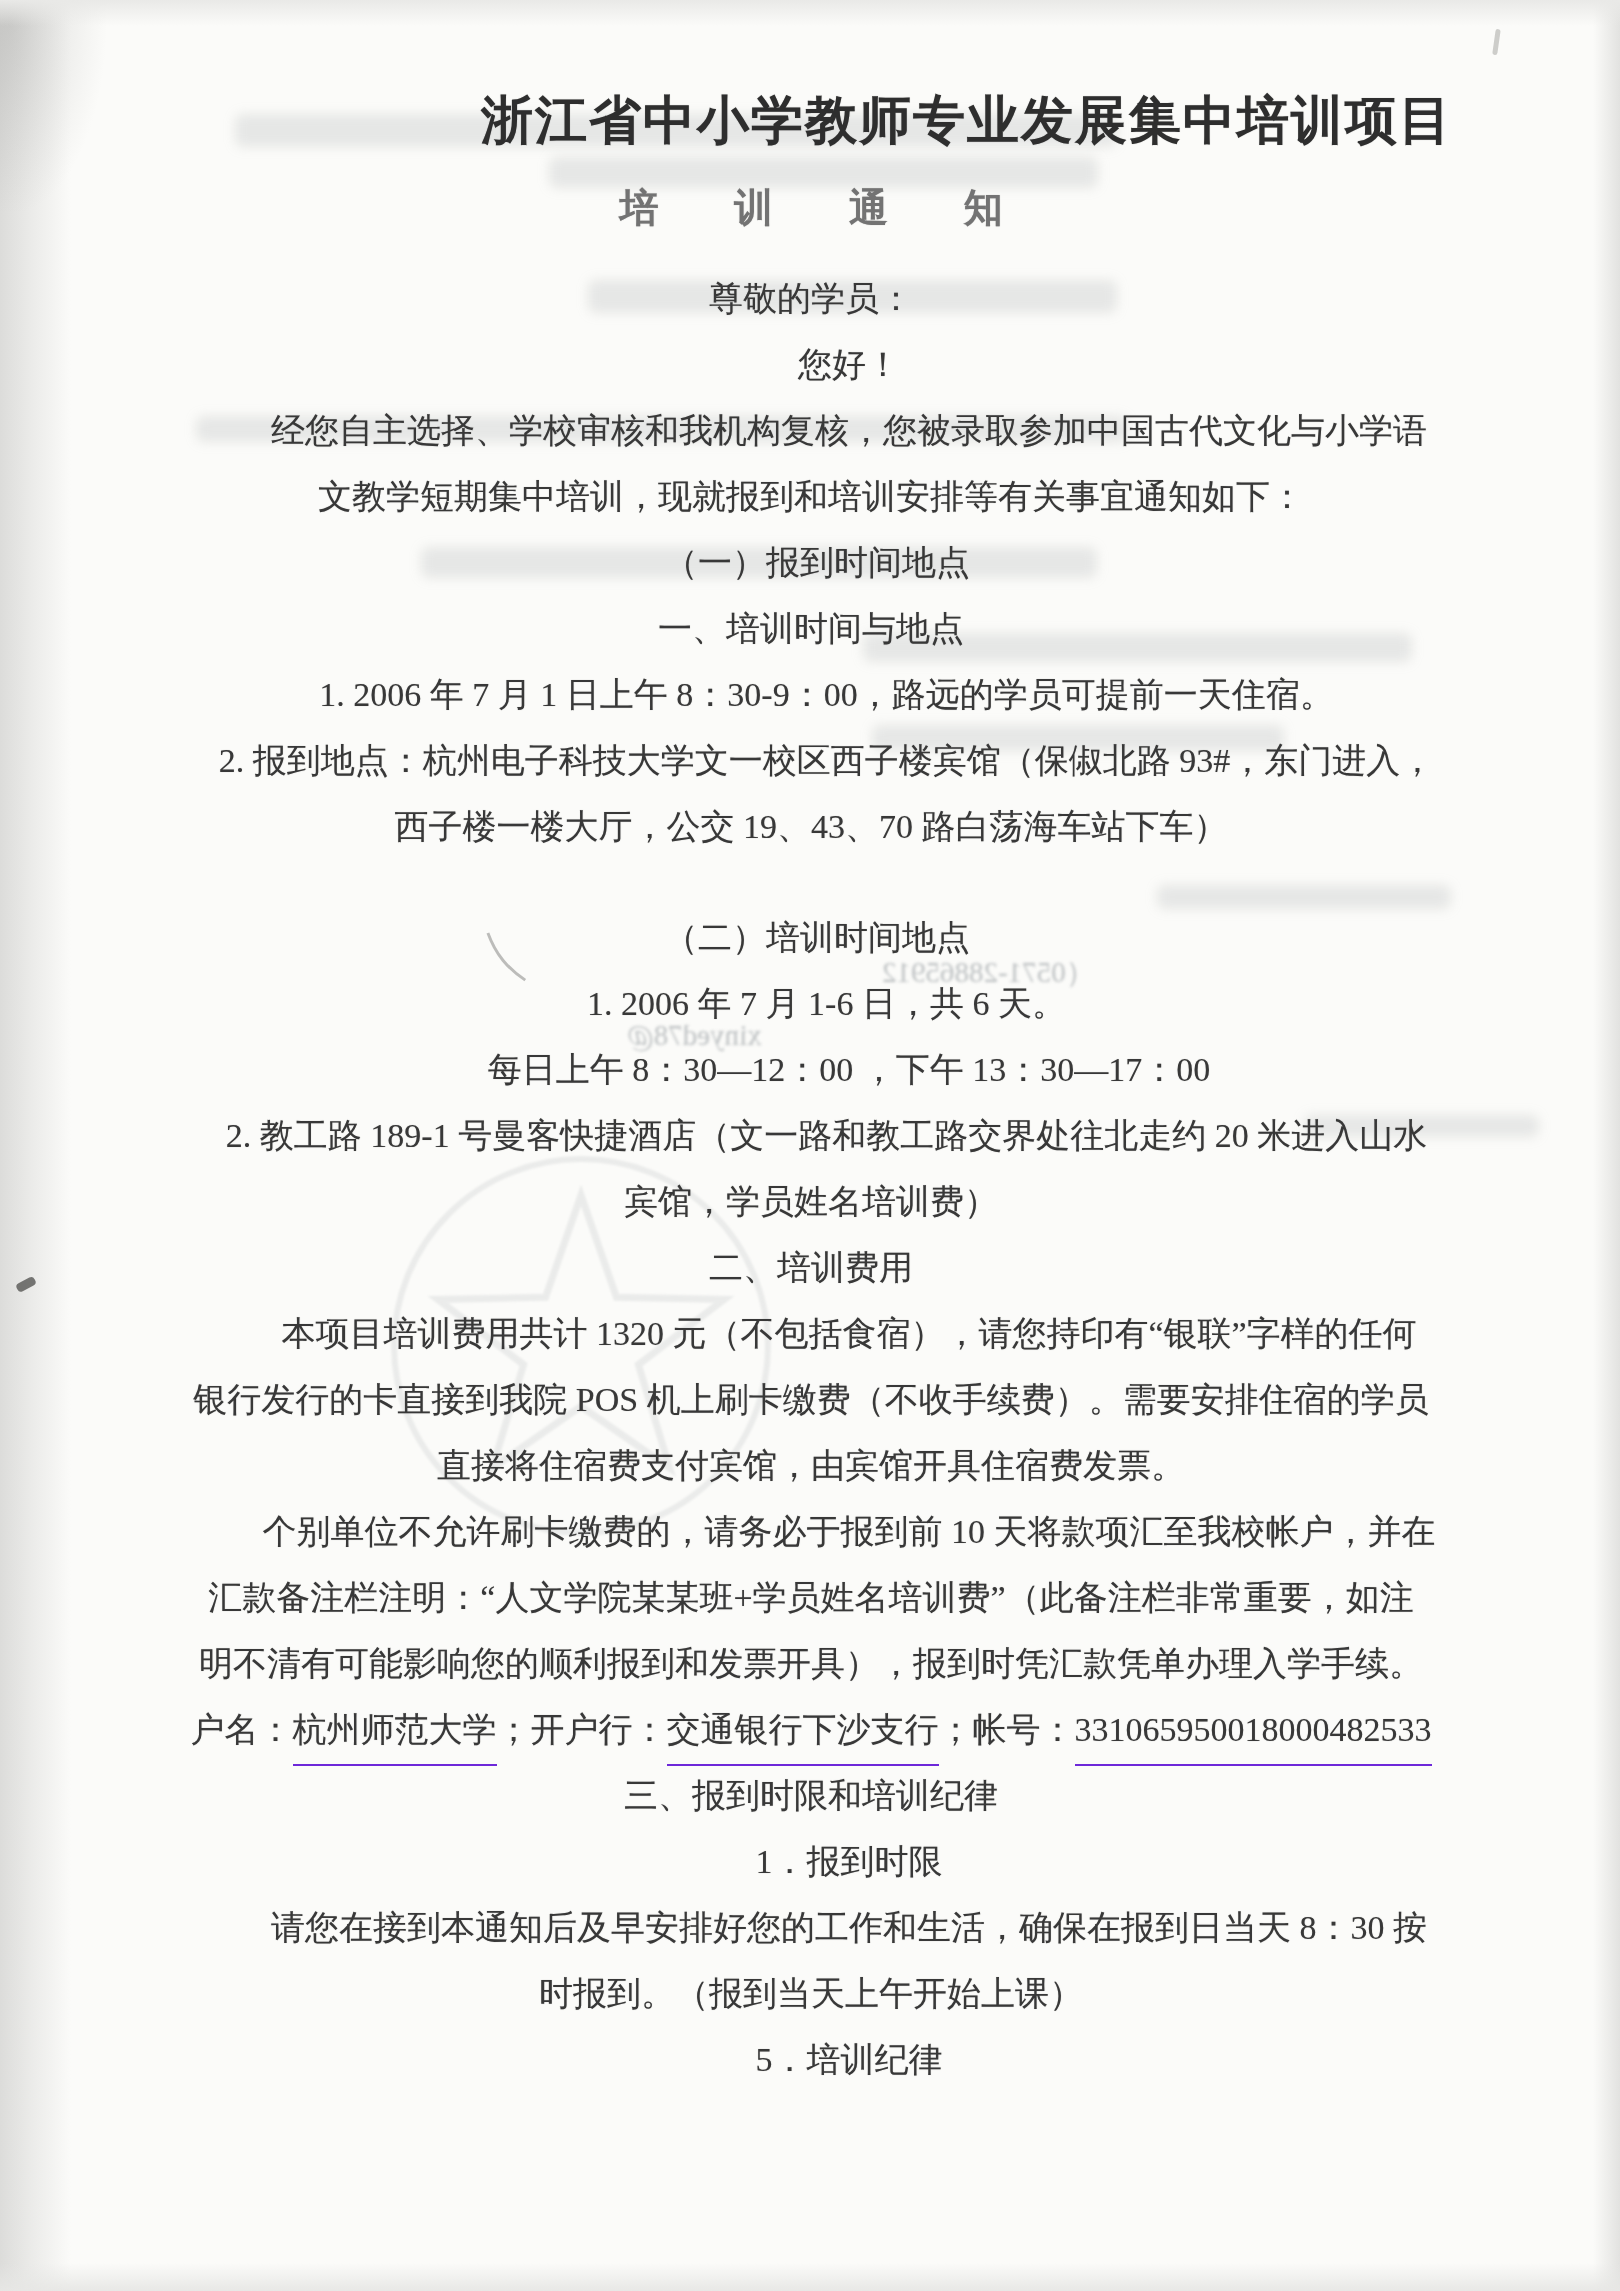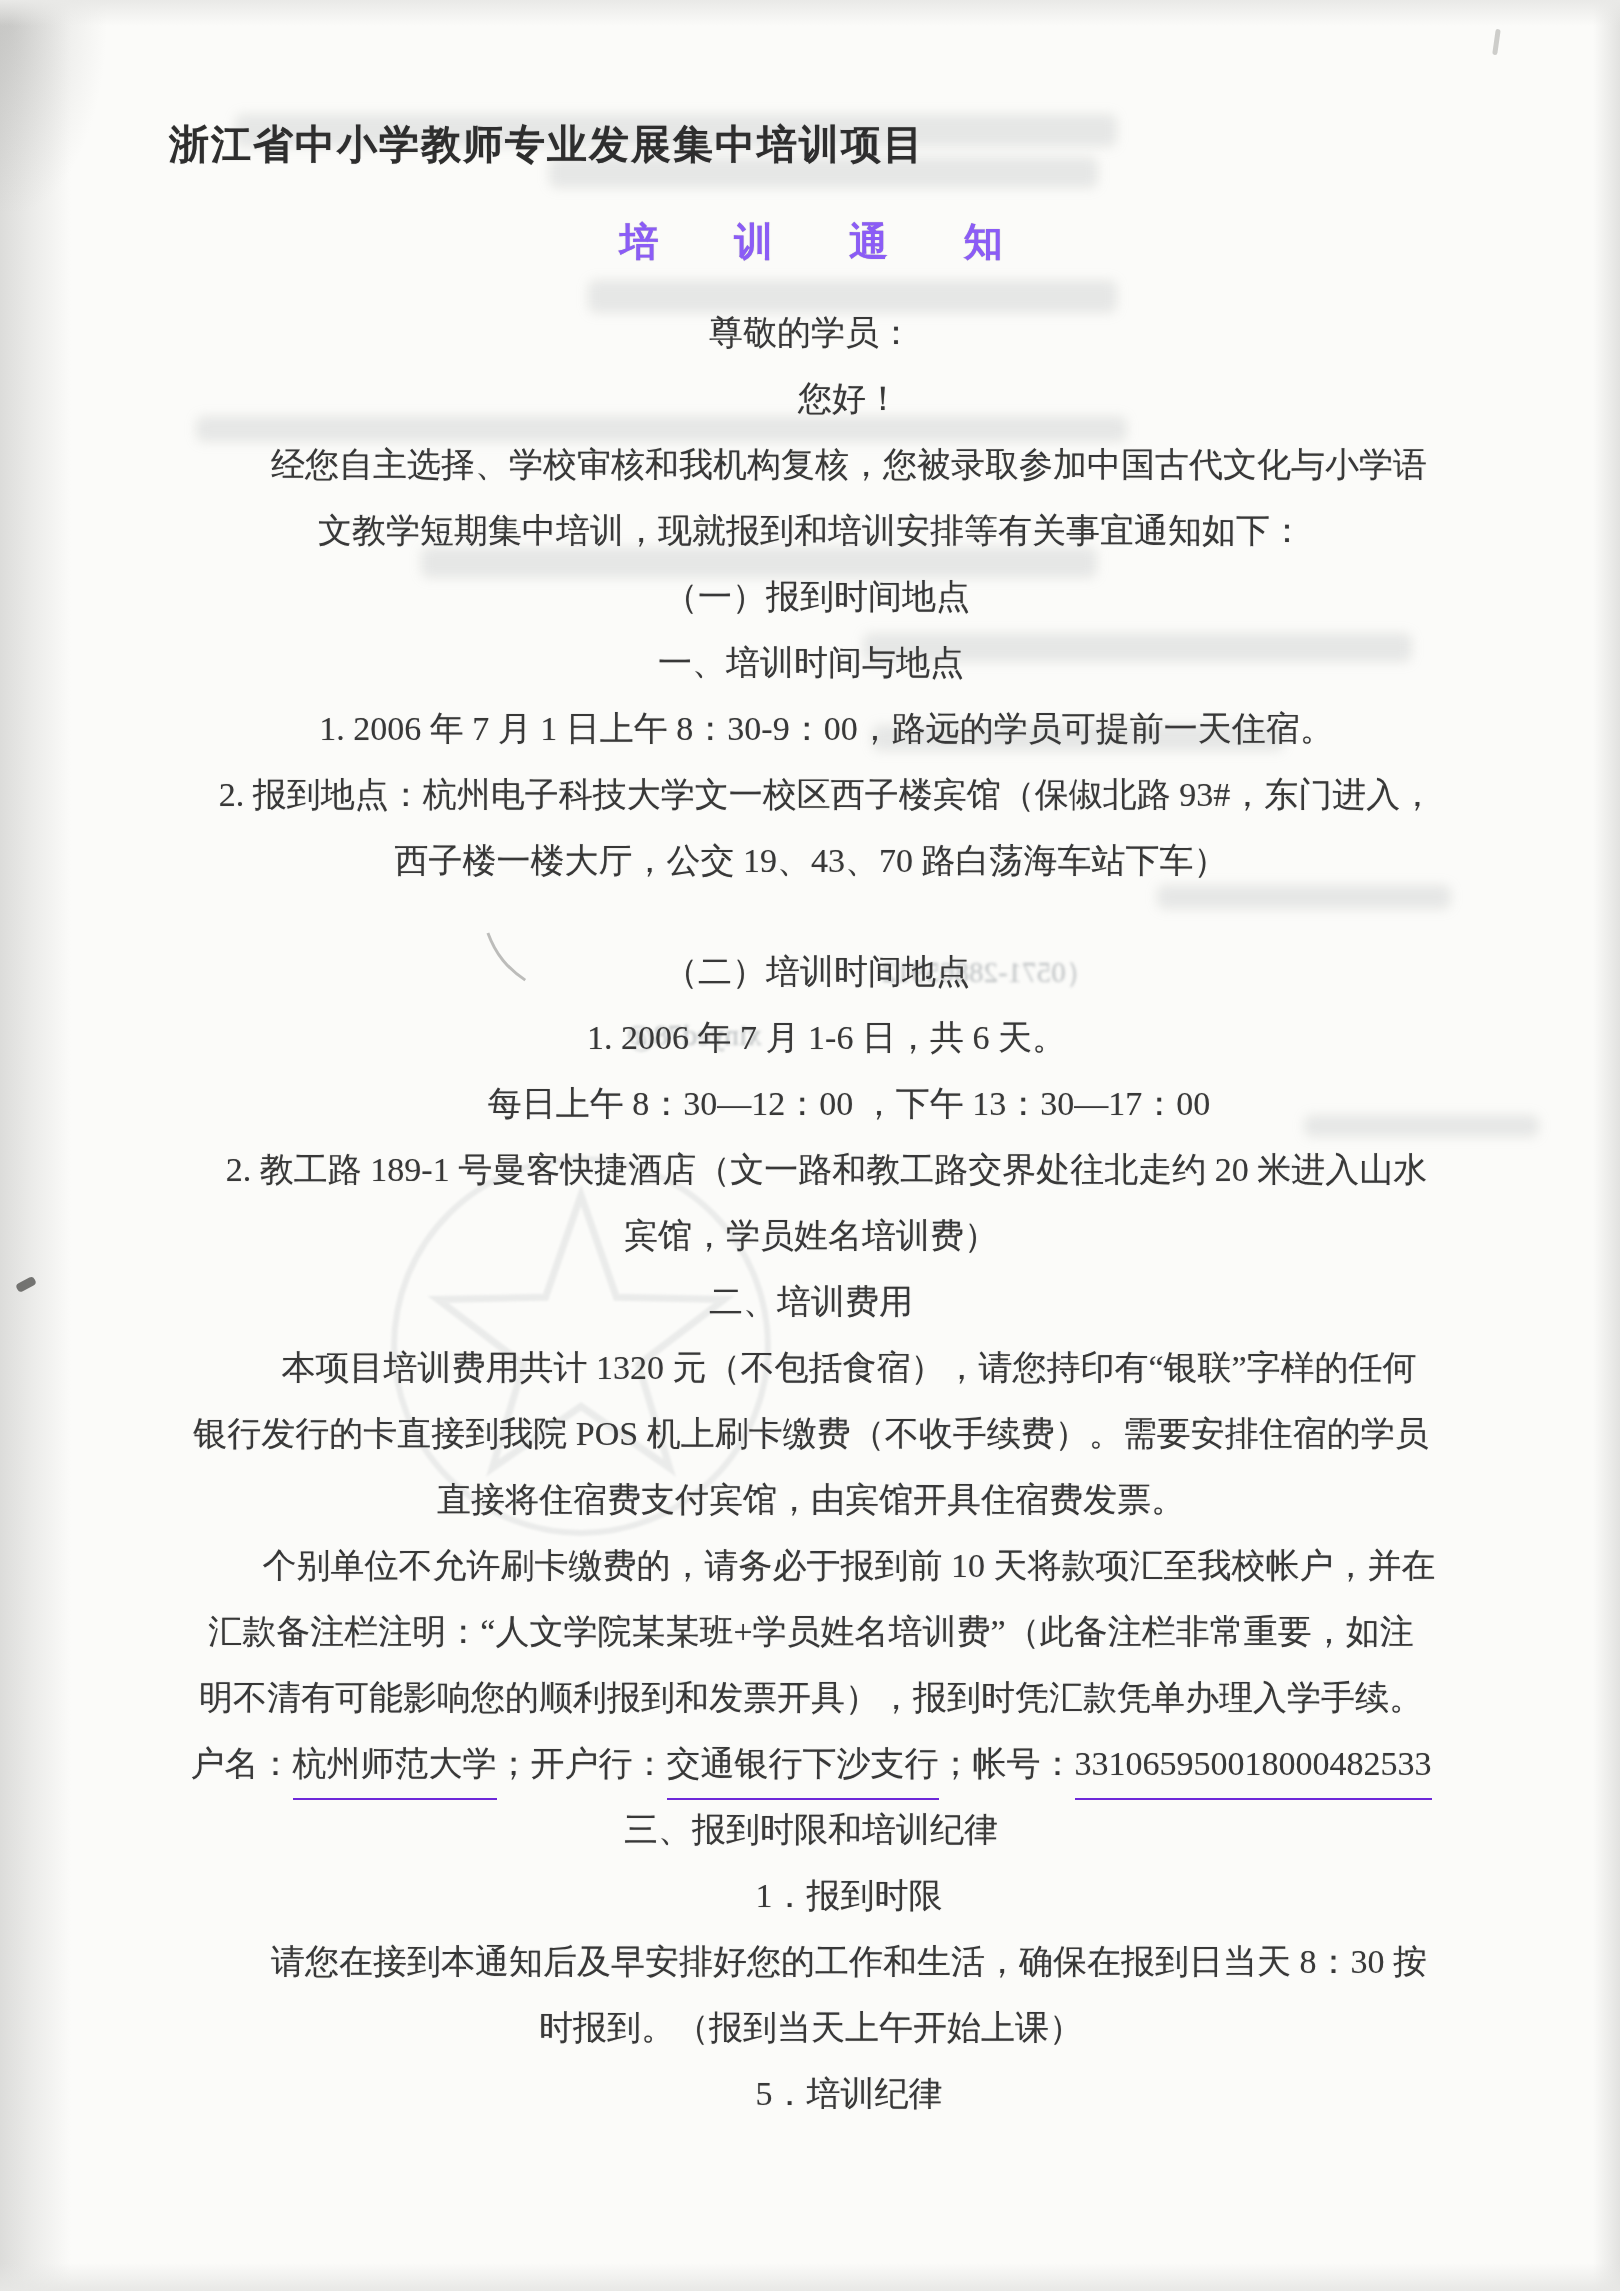--- a/index.html
+++ b/index.html
@@ -21,34 +21,34 @@
   .edge-right{right:0;top:0;width:27.4px;height:100%;
     background:linear-gradient(270deg,#e2e2e0 0%,rgba(226,226,224,0) 100%);}
   .edge-top{left:0;top:0;width:100%;height:25.5px;
     background:linear-gradient(180deg,#e9e9e7 0%,rgba(233,233,231,0) 100%);}
   .edge-bottom{left:0;bottom:0;width:100%;height:29px;
     background:linear-gradient(0deg,#e7e7e5 0%,rgba(231,231,229,0) 100%);}
 
   .content{position:relative;padding:0 167px 0 169px;}
 
   .title{
-    margin-top:116px;
-    text-align:left;
-    font-size:40px;line-height:57px;
+    margin-top:92px;
+    text-align:right;
+    font-size:52px;line-height:57px;
     font-weight:600;letter-spacing:2px;
     color:#2e2e2e;
     text-shadow:0 0 1px rgba(50,50,50,.4);
   }
   .subtitle{
-    margin-top:43px;
+    margin-top:33px;
     text-align:center;
     font-size:39px;line-height:51px;
     font-weight:600;letter-spacing:33px;
     text-indent:33px;
-    color:#8b5cf6;
+    color:#737373;
     text-shadow:0 0 1px rgba(50,50,50,.4);
   }
   .body-block{margin-top:33px;text-align:center;}
   .line{
     font-size:34px;
     line-height:66px;
     white-space:nowrap;
     color:#383838;
     text-shadow:0 0 1px rgba(55,55,55,.35);
   }

